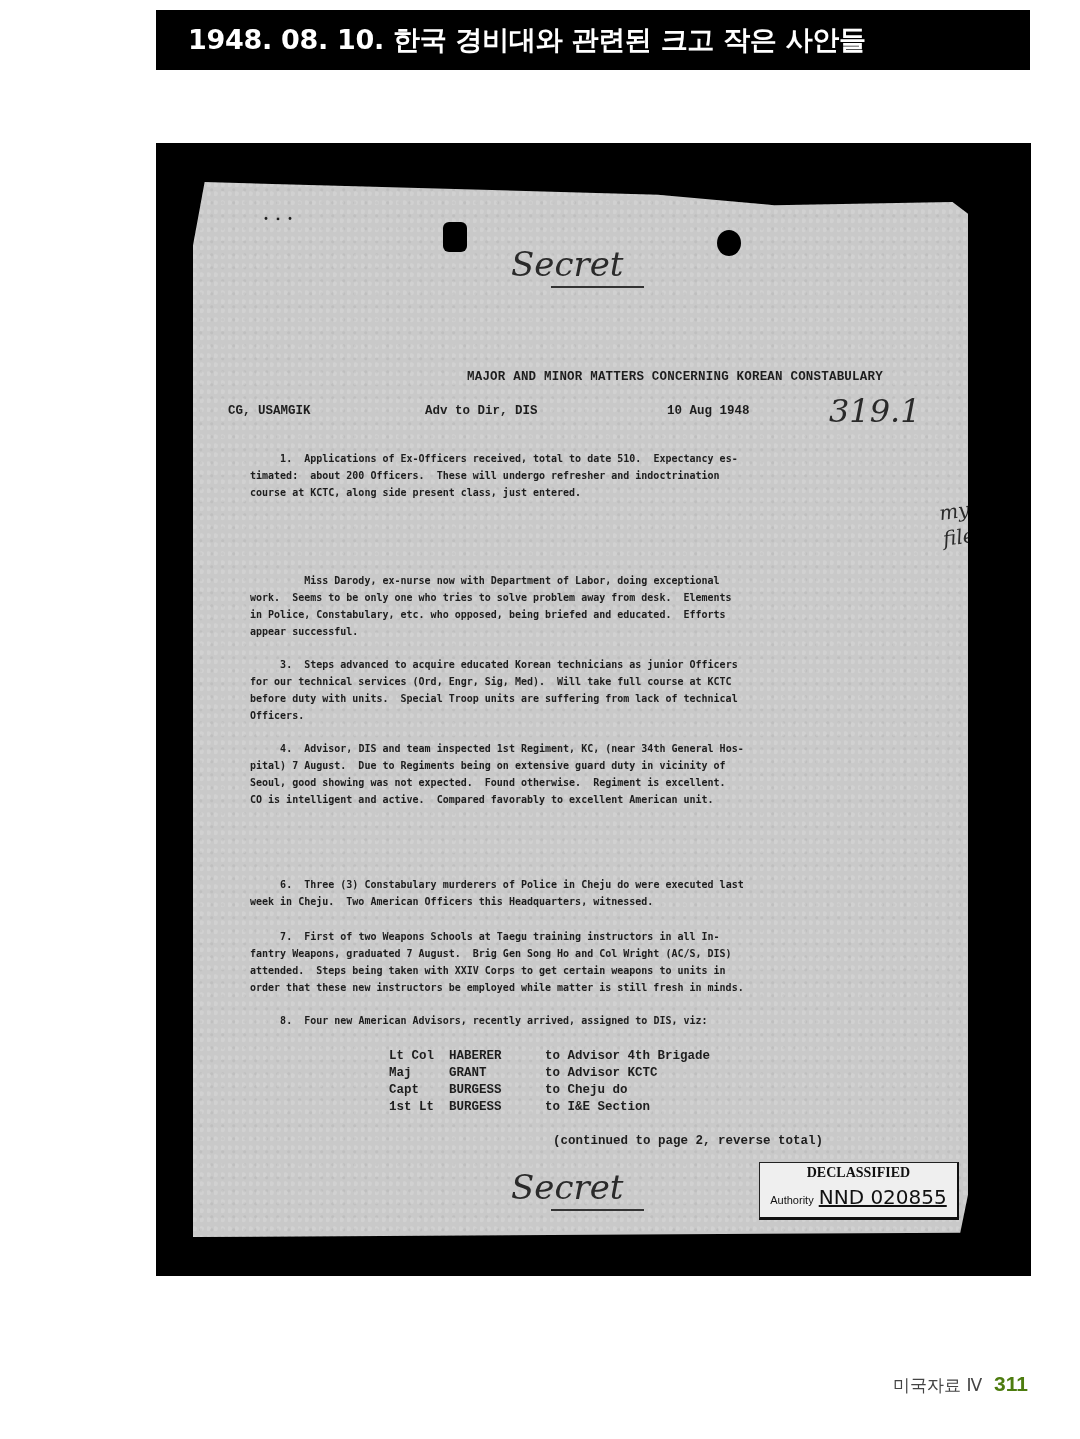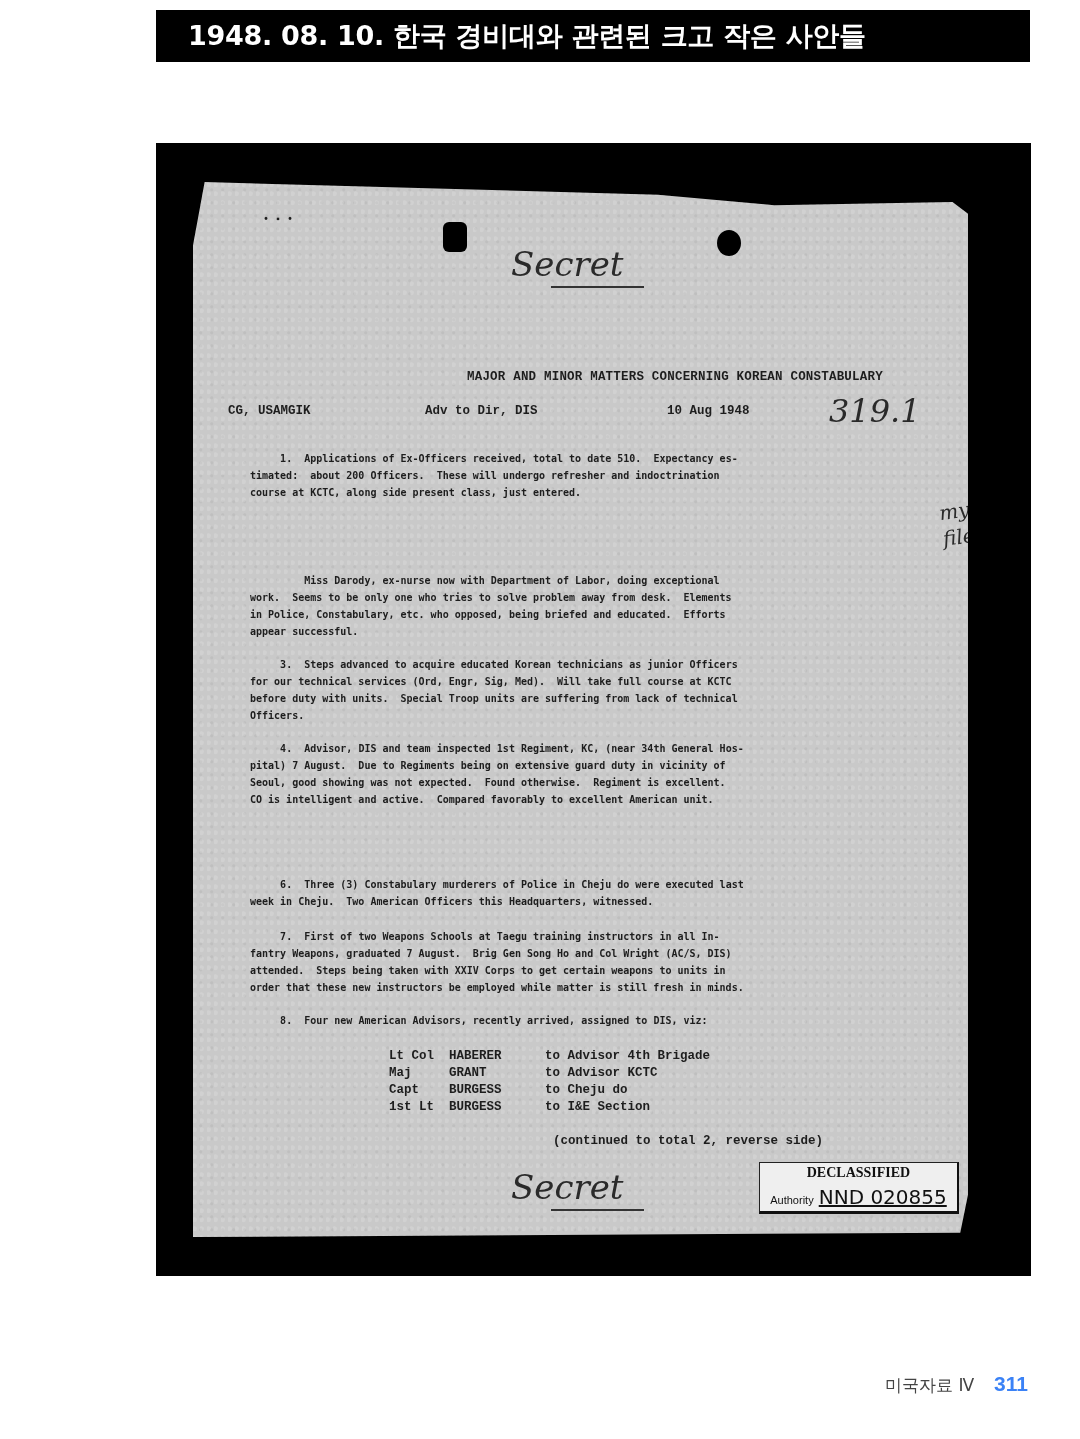--- a/index.html
+++ b/index.html
@@ -1,21 +1,21 @@
 <!DOCTYPE html>
 <html><head>
   <meta charset="utf-8">
   <style>
     html, body { margin: 0; padding: 0; }
     body {
       width: 1080px; height: 1439px; background: #ffffff; position: relative; overflow: hidden;
       font-family: "Liberation Sans", "DejaVu Sans", sans-serif;
     }
     .title-bar {
-      position: absolute; left: 156px; top: 10px; width: 874px; height: 52px;
+      position: absolute; left: 156px; top: 10px; width: 874px; height: 60px;
       background: #000; color: #fff; box-sizing: border-box;
       display: flex; align-items: center; padding-left: 32px;
       font-size: 27px; font-weight: bold; letter-spacing: -0.3px;
       font-family: "DejaVu Sans", sans-serif;
     }
     .photo-frame {
       position: absolute; left: 156px; top: 143px; width: 875px; height: 1133px; background: #000;
     }
     .paper {
       position: absolute; left: 193px; top: 182px; width: 775px; height: 1055px;
@@ -60,36 +60,36 @@
       white-space: pre-wrap; margin: 0;
     }
     .roster {
       position: absolute; left: 196px; top: 866px; font-size: 12.5px; line-height: 17px;
     }
     .roster-row { display: flex; }
     .roster-row span:nth-child(1) { width: 60px; }
     .roster-row span:nth-child(2) { width: 96px; }
     .continued { position: absolute; left: 360px; top: 952px; font-size: 12.5px; }
     .stamp {
-      position: absolute; left: 566px; top: 980px; width: 200px; height: 52px; background: #efefef;
+      position: absolute; left: 566px; top: 980px; width: 200px; height: 58px; background: #efefef;
       border: 1px solid #222; border-bottom: 3px solid #111; border-right: 2px solid #111;
       font-family: "Liberation Serif", serif; font-weight: normal; color: #111;
       box-sizing: border-box; text-align: center;
     }
     .stamp-title { font-weight: bold; font-size: 14px; margin-top: 2px; }
     .stamp-auth { font-family: "Liberation Sans", sans-serif; font-size: 11px; margin-top: 4px; }
     .stamp-auth .auth-val {
       font-family: "DejaVu Sans", sans-serif; font-size: 20px; text-decoration: underline; margin-left: 2px;
     }
     .page-footer {
-      position: absolute; right: 52px; top: 1372px; display: flex; align-items: baseline; gap: 20px;
+      position: absolute; right: 52px; top: 1372px; display: flex; align-items: baseline; gap: 12px;
       color: #444;
     }
     .footer-label { font-size: 17px; font-family: "DejaVu Sans", sans-serif; }
-    .footer-page { font-size: 21px; font-weight: bold; color: #3b82f6; }
+    .footer-page { font-size: 21px; font-weight: bold; color: #4d7c0f; }
   </style>
 </head>
 <body>
 
 <div class="title-bar">1948. 08. 10. 한국 경비대와 관련된 크고 작은 사안들</div>
 
 <div class="photo-frame">
 </div>
 
 <div class="paper">
@@ -148,21 +148,21 @@
       <span>BURGESS</span>
       <span>to Cheju do</span>
     </div>
     <div class="roster-row">
       <span>1st Lt</span>
       <span>BURGESS</span>
       <span>to I&amp;E Section</span>
     </div>
   </div>
 
-  <div class="continued">(continued to total 2, reverse side)</div>
+  <div class="continued">(continued to page 2, reverse total)</div>
 
   <div class="script secret-bottom">Secret</div>
 
   <div class="stamp">
     <div class="stamp-title">DECLASSIFIED</div>
     <div class="stamp-auth">
       <span>Authority</span>
       <span class="auth-val">NND 020855</span>
     </div>
   </div>

